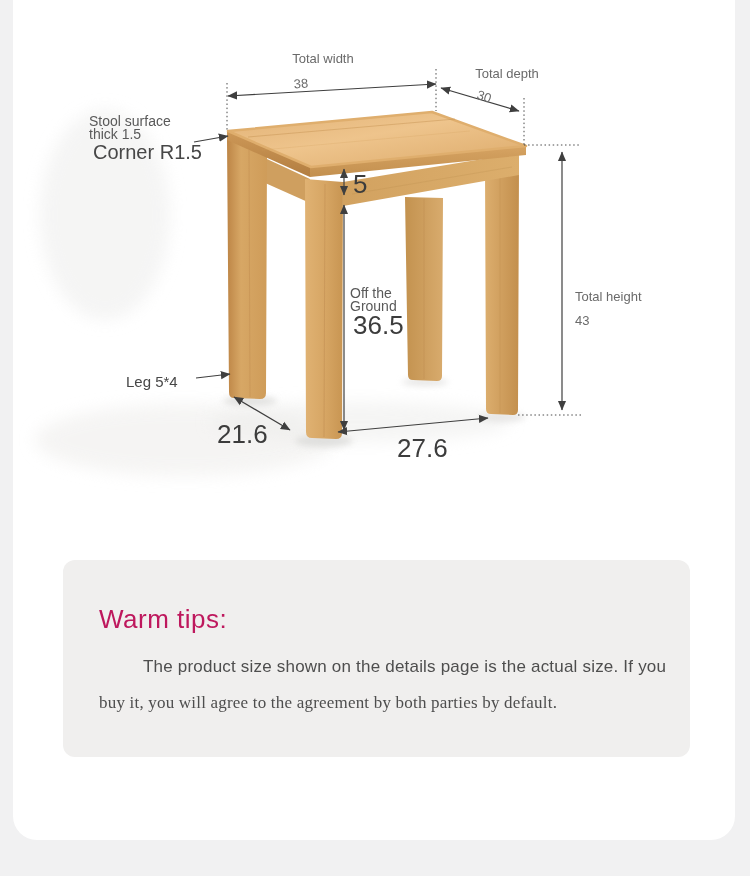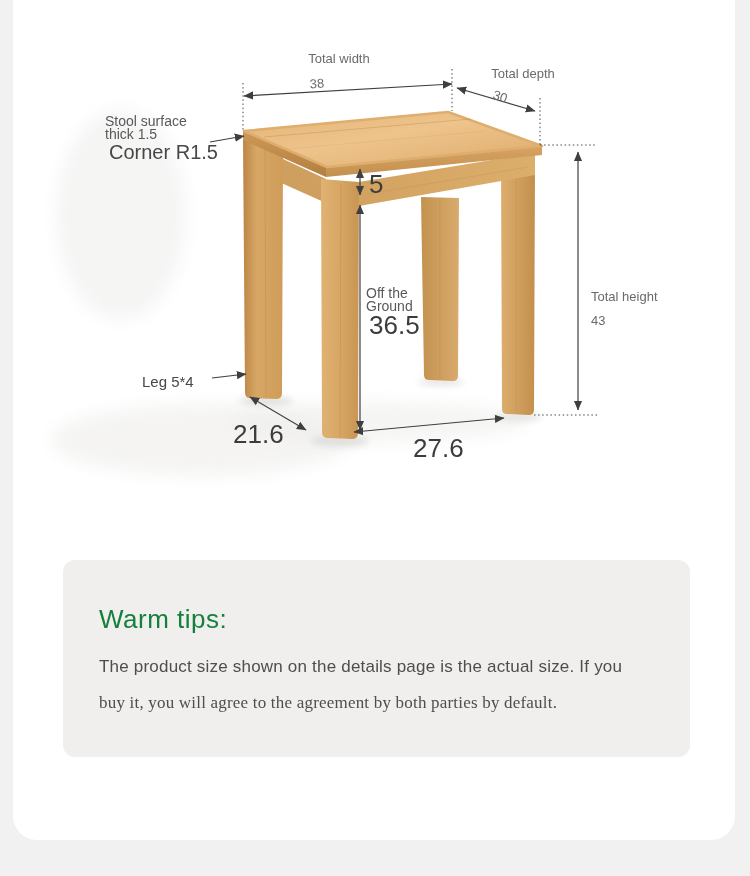--- a/index.html
+++ b/index.html
@@ -6,42 +6,42 @@
   body{
     width:750px;height:876px;overflow:hidden;position:relative;
     font-family:"Liberation Sans", sans-serif;
     background:#f1f1f2;
   }
   .page{position:absolute;inset:0;}
   .card{
     position:absolute;left:13px;top:-24px;width:722px;height:864px;
     background:#ffffff;border-radius:24px;
   }
-  .figure{position:absolute;left:16px;top:0;width:686px;height:520px;}
+  .figure{position:absolute;left:0;top:0;width:686px;height:520px;}
   .figure svg{display:block;}
   .lbl{font-size:13px;fill:#6a6a6a;}
   .lbl-sm{font-size:14px;fill:#595959;}
   .lbl-md{font-size:15px;fill:#474747;}
   .lbl-corner{font-size:20px;fill:#474747;}
   .num-big{font-size:26px;fill:#3c3c3c;}
   .dim{stroke:#3f3f3f;stroke-width:1.2;fill:none;}
   .dotted{stroke:#4a4a4a;stroke-width:1;stroke-dasharray:1.5 2.6;fill:none;}
   .tips{
     position:absolute;left:63px;top:560px;width:627px;height:197px;
     background:#f0efee;border-radius:12px;
   }
   .tips h2{
     position:absolute;left:36px;top:44px;margin:0;
-    font-size:26px;font-weight:400;color:#15803d;letter-spacing:.5px;
+    font-size:26px;font-weight:400;color:#be185d;letter-spacing:.5px;
   }
   .tips p{
     position:absolute;left:36px;margin:0;white-space:nowrap;
     font-size:17px;color:#4e4e4e;letter-spacing:.2px;
   }
-  .tips p.l1{top:97px;}
+  .tips p.l1{top:97px;margin-left:44px;}
   .tips p.l2{top:133px;font-family:Liberation Serif, serif;}
 </style>
 </head>
 <body>
 
 <div class="page">
   <div class="card"></div>
 
   <div class="figure">
     <svg viewBox="0 0 750 520" width="750" height="520" xmlns="http://www.w3.org/2000/svg">

